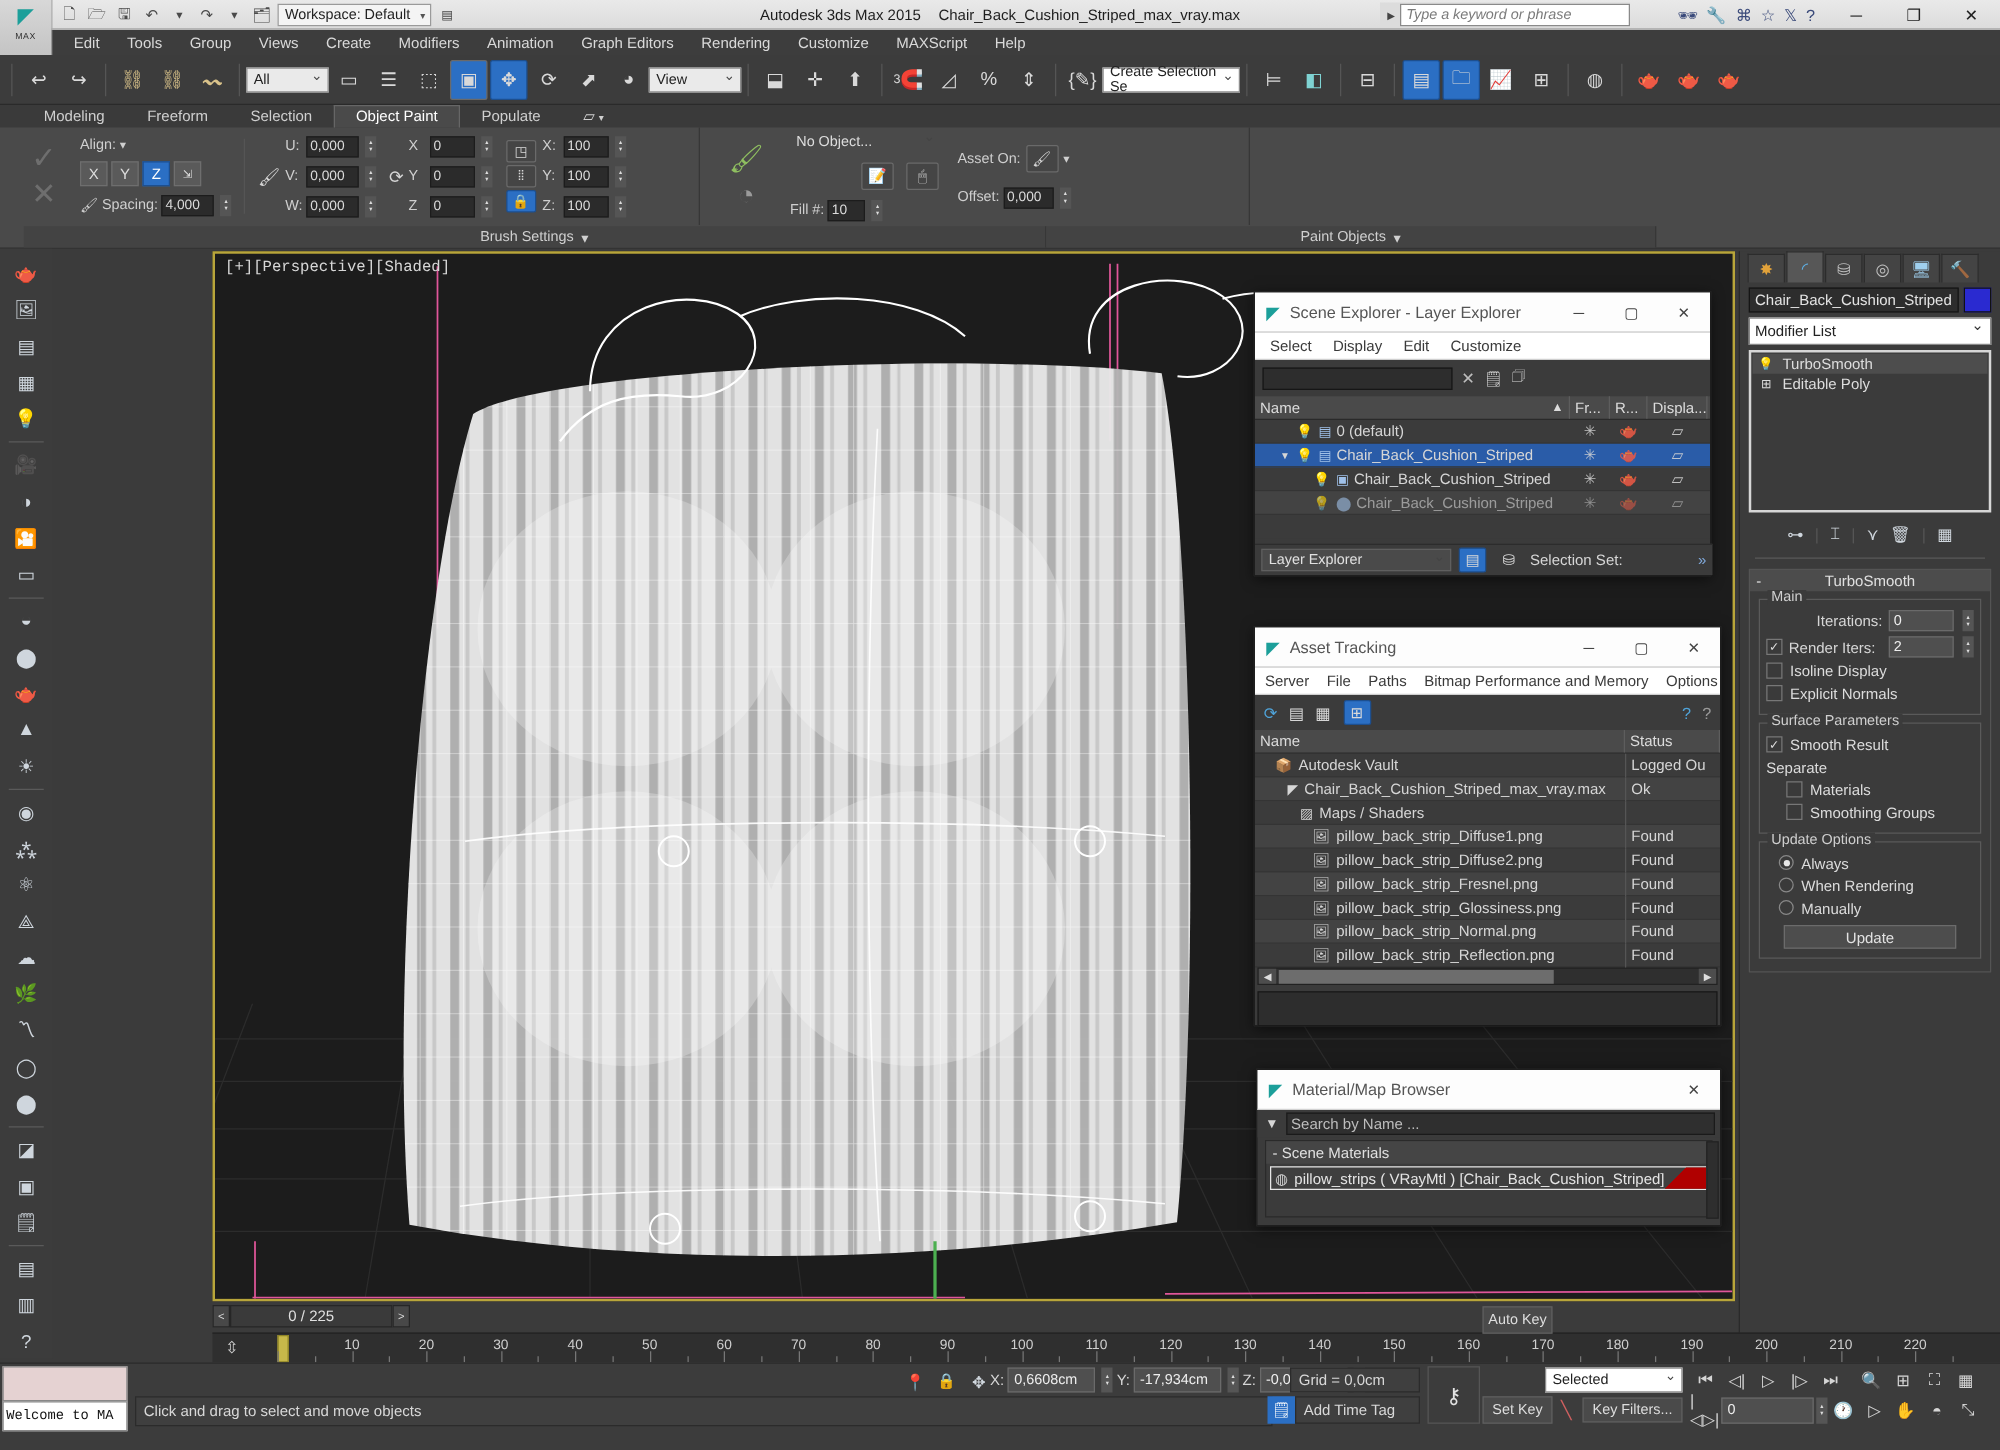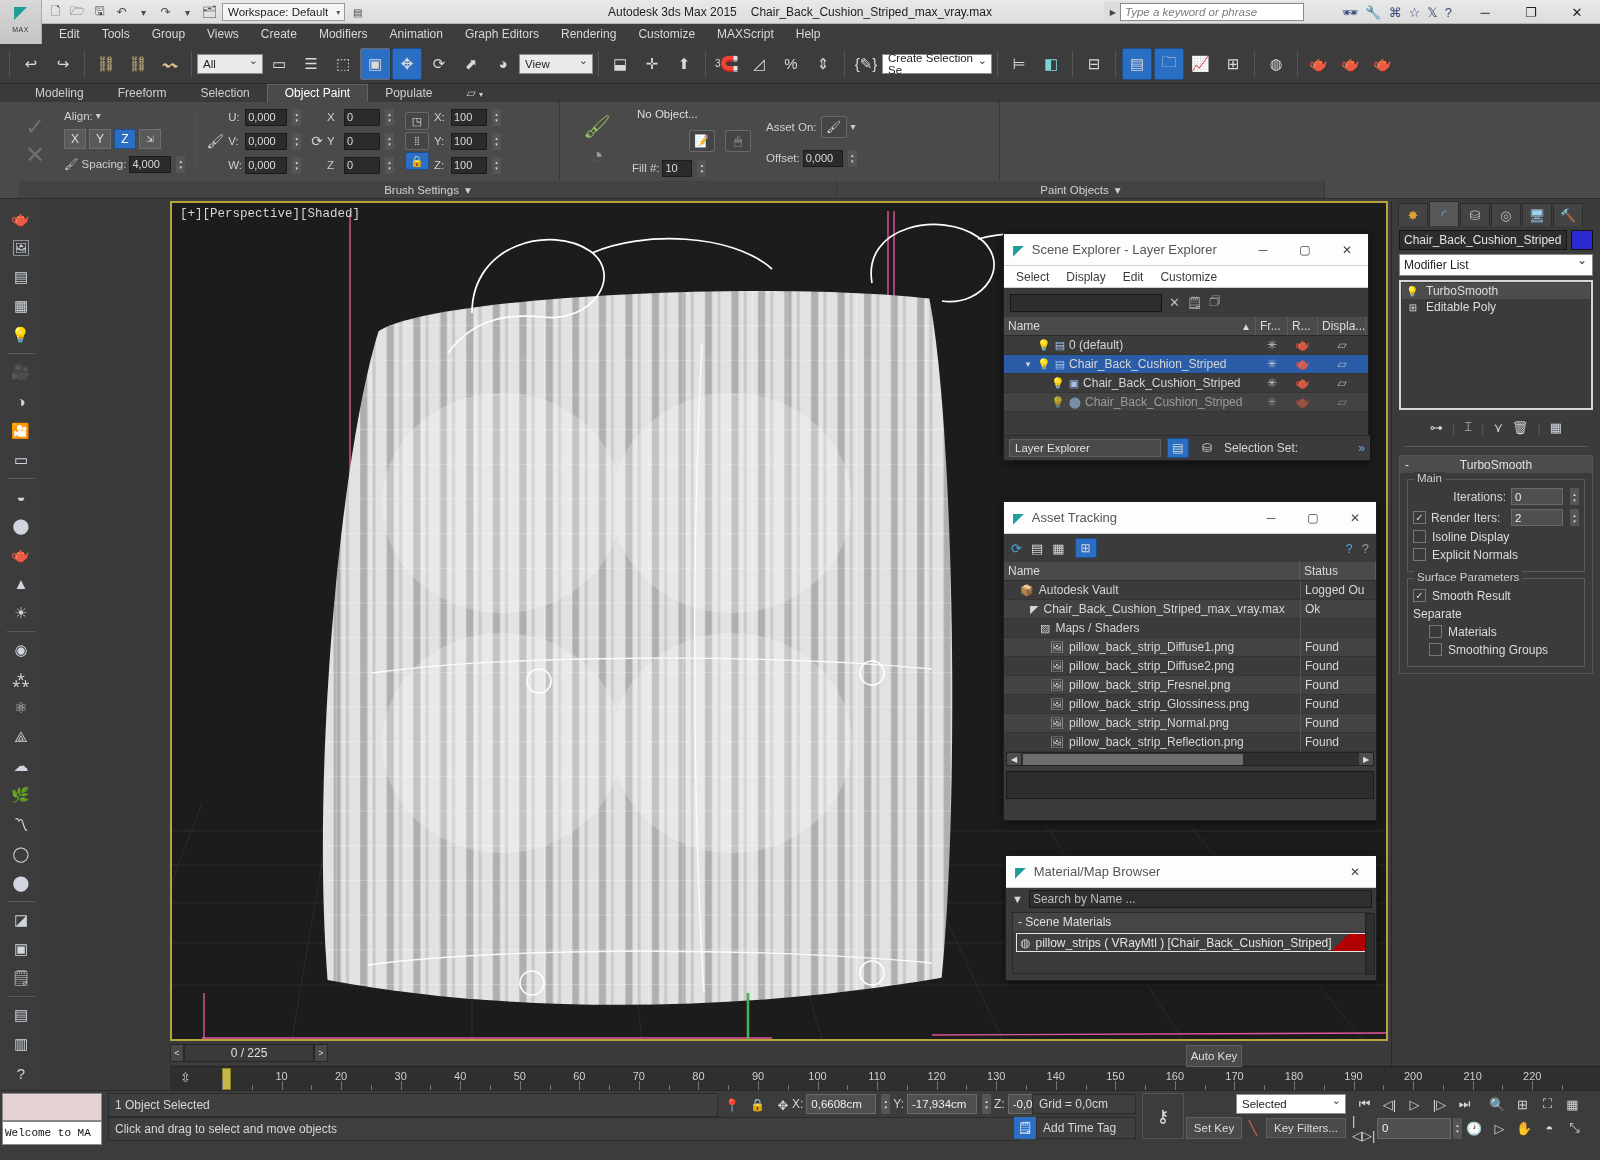--- a/index.html
+++ b/index.html
@@ -656,20 +656,27 @@
   <div class="win" style="left:1003px; top:501px; width:374px; height:320px;">
     <div class="win-tb">
       <span class="ico">◤</span>
       <span>Asset Tracking</span>
       <div class="win-btns">
         <div>─</div>
         <div>▢</div>
         <div>✕</div>
       </div>
     </div>
+    <div class="win-menu" id="at-menu" style="padding-left:8px;gap:14px">
+        <span>Server</span>
+        <span>File</span>
+        <span>Paths</span>
+        <span>Bitmap Performance and Memory</span>
+        <span>Options</span>
+      </div>
     <div style="display:flex;align-items:center;gap:9px;padding:4px 7px;background:#3b3b3b">
       <span style="color:#4fa3d8;font-size:13px">⟳</span>
       <span style="font-size:13px">▤</span>
       <span style="font-size:13px">▦</span>
       <span class="tbtn on" style="width:22px;height:20px;font-size:12px">⊞</span>
       <span style="margin-left:auto;display:flex;gap:9px">
         <span style="color:#4fa3d8;font-size:13px">?</span>
         <span style="color:#9a9a9a;font-size:13px">?</span>
       </span>
     </div>
@@ -850,20 +857,38 @@
         <div class="ckrow" style="margin-left:16px">
           <div class="ck"></div>
           <span>Materials</span>
         </div>
         <div class="ckrow" style="margin-left:16px">
           <div class="ck"></div>
           <span>Smoothing Groups</span>
         </div>
       </div>
 
+      <div class="gbox" style="margin-bottom:10px">
+        <span class="gt">Update Options</span>
+        <div class="ckrow" style="margin-left:10px">
+          <div class="rd">
+              <span class="dot"></span>
+            </div>
+          <span>Always</span>
+        </div>
+        <div class="ckrow" style="margin-left:10px">
+          <div class="rd"></div>
+          <span>When Rendering</span>
+        </div>
+        <div class="ckrow" style="margin-left:10px">
+          <div class="rd"></div>
+          <span>Manually</span>
+        </div>
+        <div class="btnflat" style="margin:6px 14px 2px">Update</div>
+      </div>
     </div>
   </div>
 
   <div class="timebar">
     <div class="arrbtn">&lt;</div>
     <div class="framefield">0 / 225</div>
     <div class="arrbtn">&gt;</div>
   </div>
 
   <div class="ruler" id="ruler">
@@ -936,21 +961,20 @@
       <div class="ticklab" style="left: 1183.56px;">190</div>
       <div class="ticklab" style="left: 1243.11px;">200</div>
       <div class="ticklab" style="left: 1302.67px;">210</div>
       <div class="ticklab" style="left: 1362.22px;">220</div>
     </div>
 
   <div class="statusbar"></div>
   <div class="mini-listener"></div>
   <div class="mini-listener2">Welcome to MA</div>
 
-  <div class="statusfield" style="left:108px; top:1093px; width:610px; height:24px;">1 Object Selected</div>
   <div class="statusfield" style="left:108px; top:1117px; width:910px; height:24px;">Click and drag to select and move objects</div>
 
   <div style="position:absolute;left:718px;top:1093px;width:70px;height:24px;display:flex;align-items:center;gap:10px;padding-left:6px">
     <span style="color:#e4889c;font-size:13px">📍</span>
     <span style="color:#d8c06a;font-size:12px">🔒</span>
   </div>
   <div style="position:absolute;left:772px;top:1094px;width:22px;height:22px;display:flex;align-items:center;justify-content:center;color:#cfd6dd;font-size:13px">✥</div>
 
   <div style="position:absolute;left:792px;top:1094px;display:flex;align-items:center;gap:3px">
     <span>X:</span>

